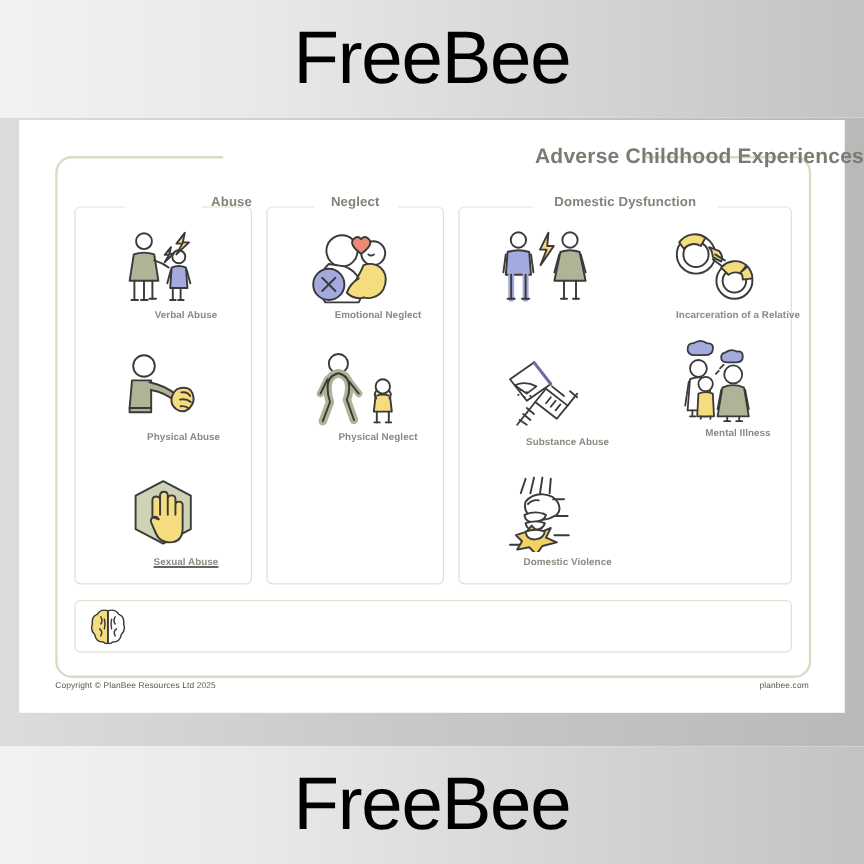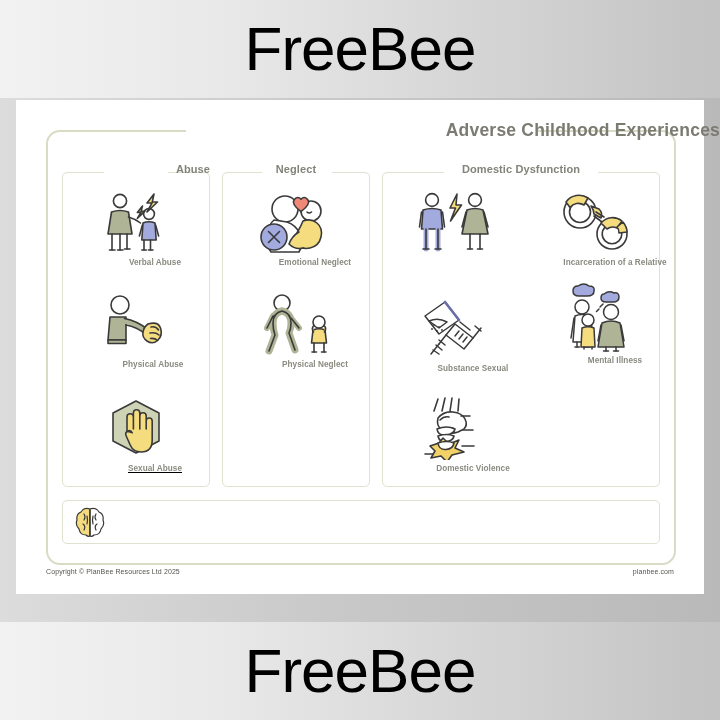--- a/index.html
+++ b/index.html
@@ -294,21 +294,21 @@
           <circle cx="27" cy="32" r=".9" fill="#3a3a3a" stroke="none"></circle>
           <circle cx="17" cy="31" r=".9" fill="#3a3a3a" stroke="none"></circle>
           <path d="M40 26 l18 14 l-9 11 l-18 -14 z" fill="#ffffff"></path>
           <path d="M45 24 l10 8 M58 40 l8 -10 M60 28 l6 5"></path>
           <path d="M44 33 l-4 5 M48 36 l-4 5 M52 39 l-4 5"></path>
           <path d="M31 37 l-7 9 M24 42 l6 5 M21 47 l6 5 M18 52 l6 4"></path>
           <path d="M24 46 l-8 10"></path>
         </g>
       </svg>
     </div>
-    <div class="cap">Substance Sexual</div>
+    <div class="cap">Substance Abuse</div>
   </div>
 
   <div class="cell c-mental">
     <div class="art">
       <svg width="80" height="70" viewBox="0 0 80 70">
         <g stroke="#3a3a3a" stroke-width="1.5" fill="none" stroke-linecap="round" stroke-linejoin="round">
           <path d="M22 4 q6 -4 11 0 q6 0 5 5 q0 5 -7 5 h-8 q-6 0 -6 -5 q0 -5 5 -5 z" fill="#a3aadd"></path>
           <path d="M48 12 q5 -4 10 -1 q5 -1 5 4 q0 5 -6 5 h-7 q-5 0 -5 -4 q0 -4 3 -4 z" fill="#a3aadd"></path>
           <path d="M47 22 l-3 3 M43 27 l-2.5 2.5"></path>
           <circle cx="26" cy="25" r="7" fill="#ffffff"></circle>

